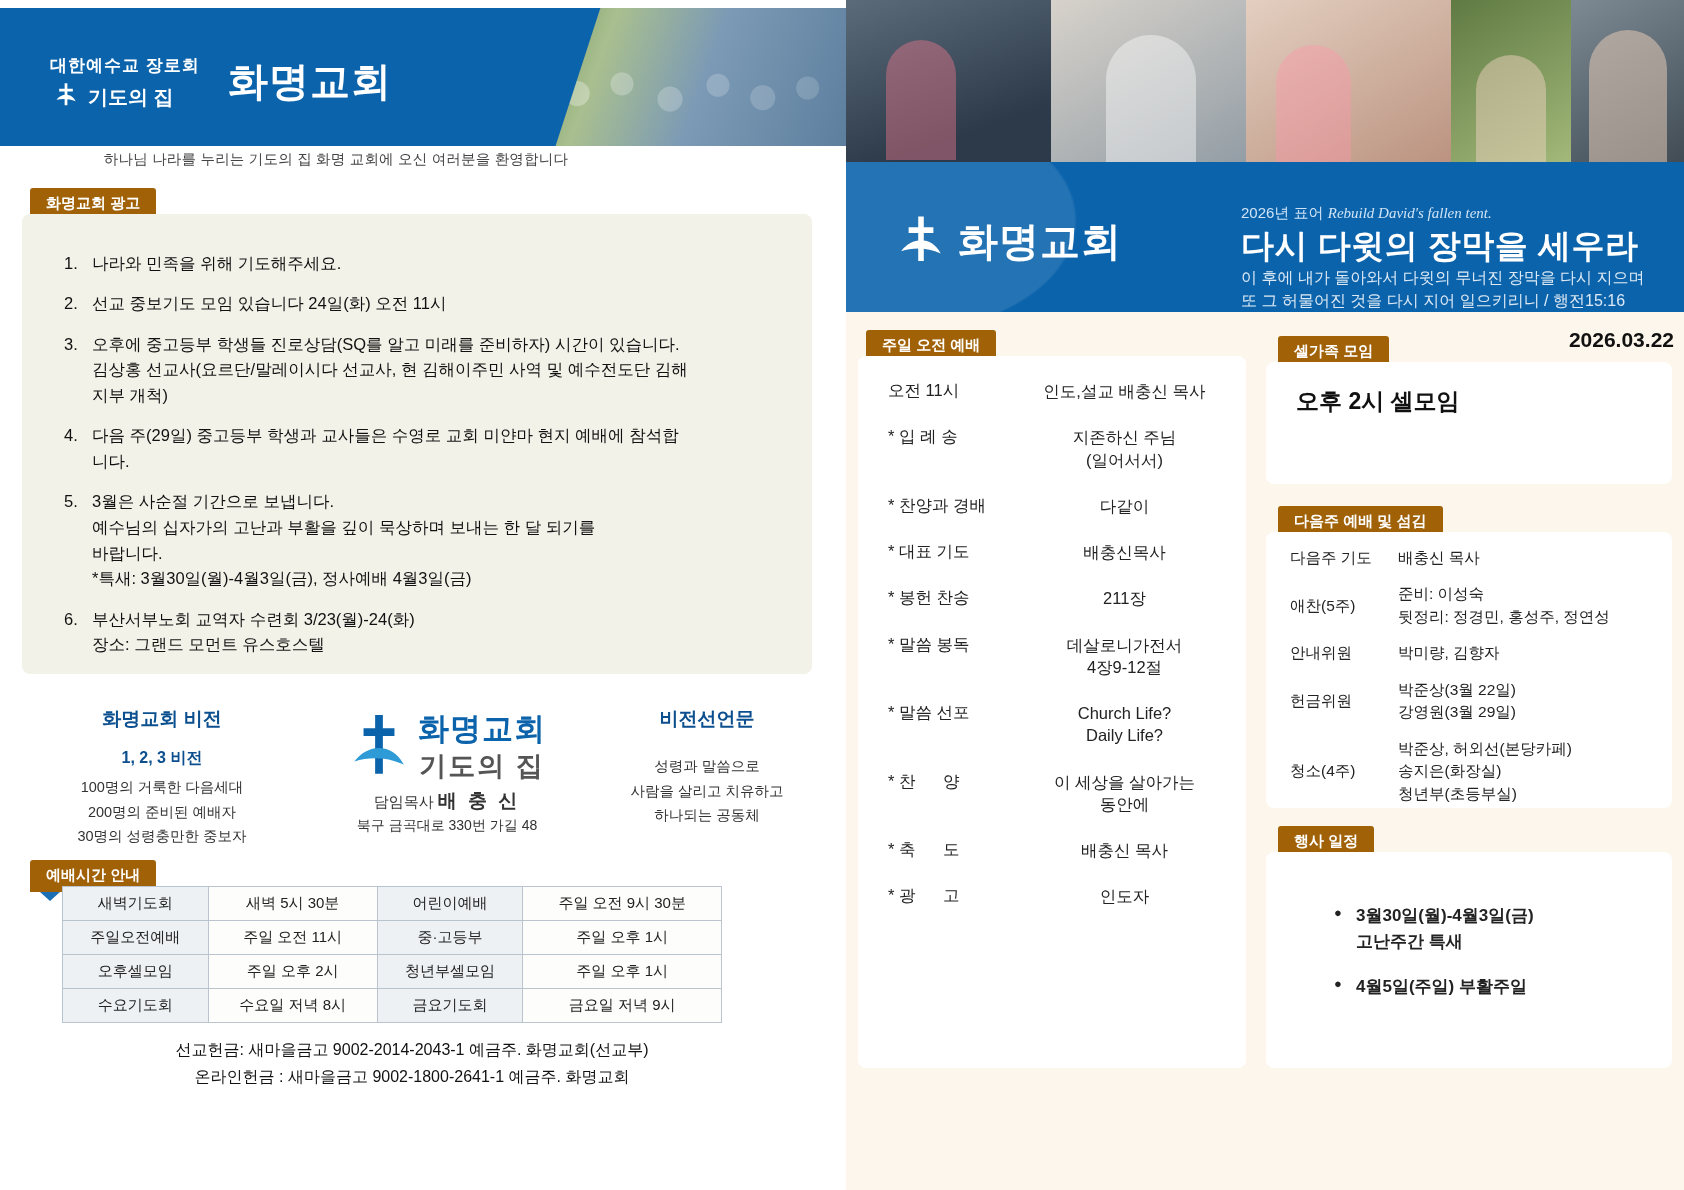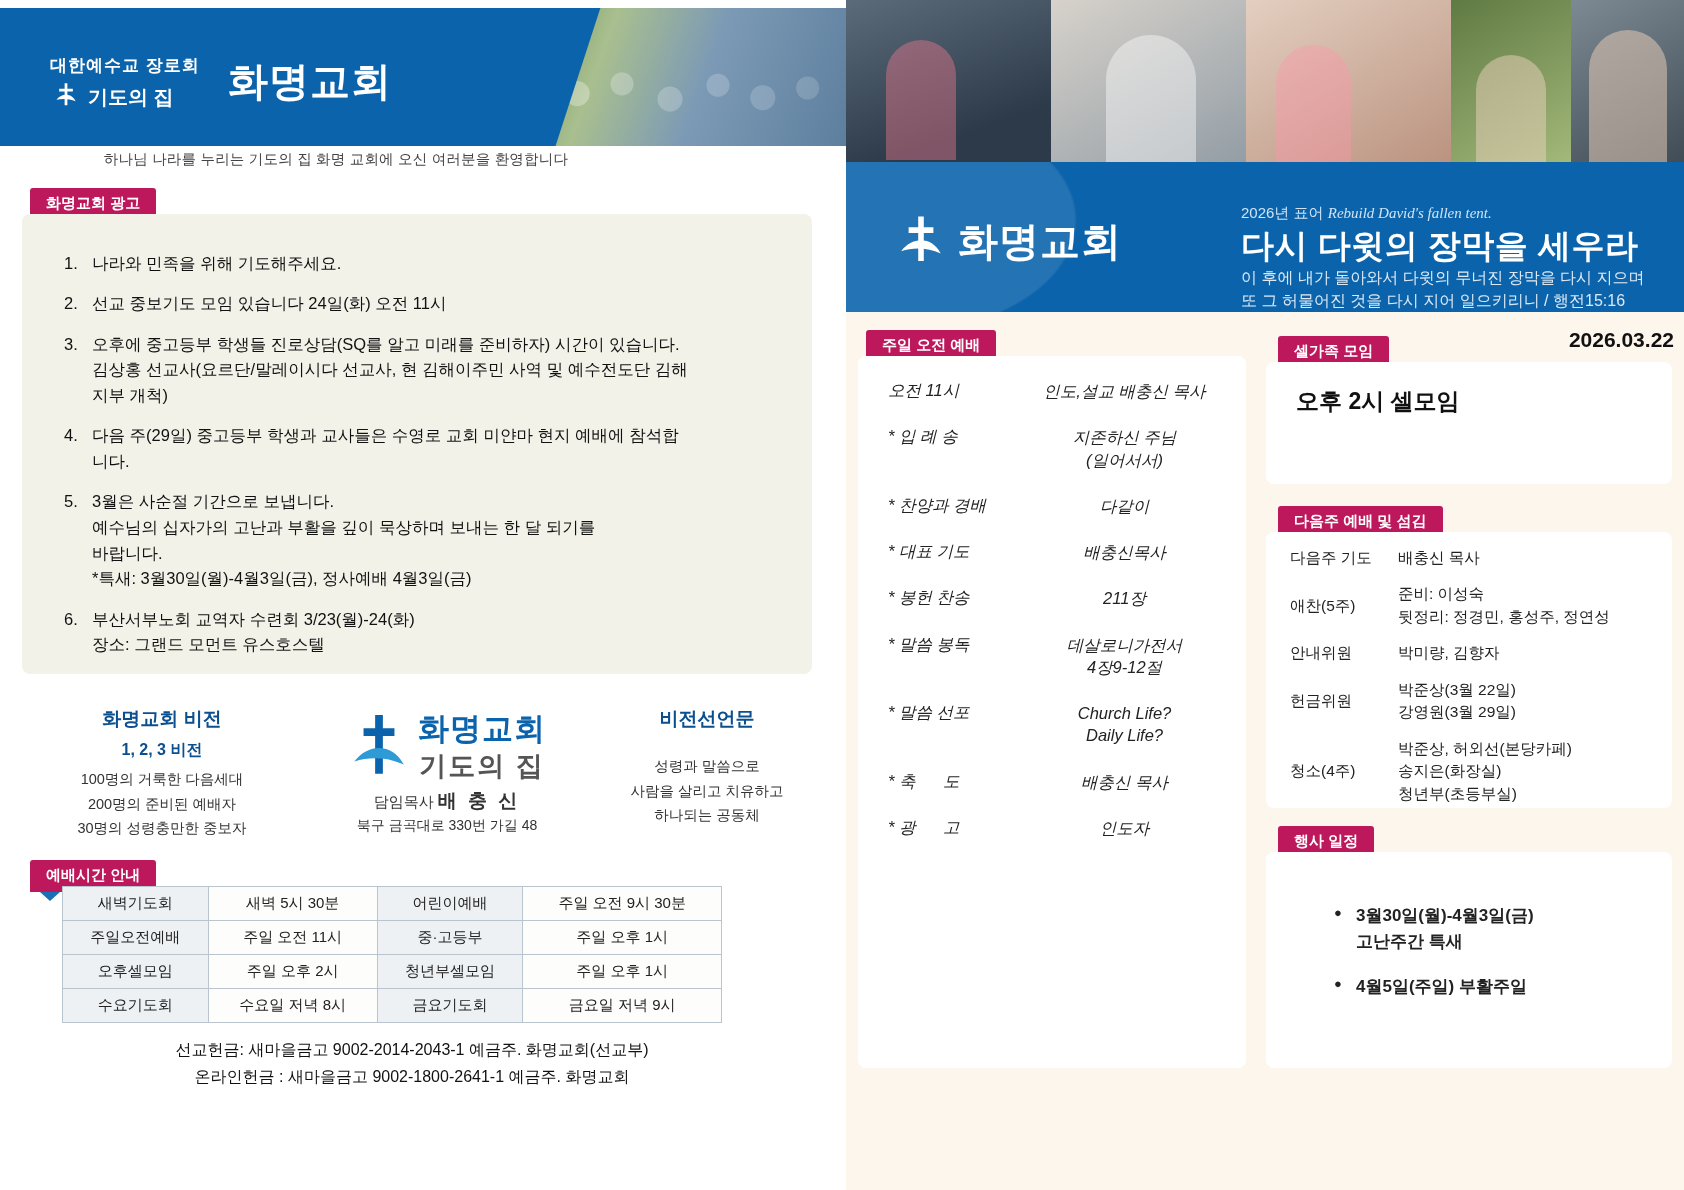--- a/index.html
+++ b/index.html
@@ -56,21 +56,21 @@
     letter-spacing:1px;
   }
   .welcome-line {
     position:absolute; left:0; top:142px; width:672px; text-align:center;
     font-size:14.5px; color:#444; letter-spacing:0.2px;
   }
 
   
   .tab {
     position:absolute;
-    background:#be185d; color:#fff; font-size:15px; font-weight:bold;
+    background:#a16207; color:#fff; font-size:15px; font-weight:bold;
     padding:6px 16px 7px 16px;
     border-radius: 3px 3px 0 0;
     white-space:nowrap;
   }
   .tab:after {
     content:""; position:absolute; left:10px; bottom:-9px;
     border-left:10px solid transparent; border-right:10px solid transparent;
     border-top:9px solid #1a6fb5;
   }
 
@@ -86,21 +86,21 @@
   }
   #ann-list li { margin-bottom:15px; list-style:none; position:relative; }
   #ann-list li .num { position:absolute; left:-28px; top:0; }
   #ann-list .sub { display:block; }
 
   
   #vision {
     position:absolute; left:22px; top:690px; width:790px; height:140px;
   }
   .vision-title { font-size:19px; font-weight:bold; color:#0b4f8f; text-align:center;}
-  .vision-sub { font-size:16px; font-weight:bold; color:#0b4f8f; text-align:center; margin-top:8px;}
+  .vision-sub { font-size:16px; font-weight:bold; color:#0b4f8f; text-align:center; margin-top:16px;}
   .vision-lines { text-align:center; font-size:14.5px; line-height:1.7; margin-top:6px; color:#333;}
   #vision-left { position:absolute; left:10px; top:8px; width:260px; }
   #vision-mid { position:absolute; left:280px; top:10px; width:290px; text-align:center;}
   #vision-right { position:absolute; left:580px; top:8px; width:210px; }
   .mid-logo-row { display:flex; align-items:center; justify-content:center; gap:8px;}
   .mid-church { font-size:31px; font-weight:bold; color:#0b63ab; letter-spacing:1px;}
   .mid-sub { font-size:27px; font-weight:bold; color:#555; letter-spacing:2px; margin-top:-2px;}
   .mid-pastor { font-size:15px; color:#333; margin-top:4px;}
   .mid-pastor b{ font-size:19px; letter-spacing:3px;}
   .mid-addr { font-size:14px; color:#333; margin-top:3px;}
@@ -157,21 +157,21 @@
   .rb-verse { position:absolute; left:395px; top:104px; color:#dce9f5; font-size:16px; line-height:1.45;}
 
   
   #svc-tab { left:20px; top:330px; }
   #svc-box {
     position:absolute; left:12px; top:356px; width:388px; height:712px;
     background:#ffffff; border-radius:8px;
   }
   #svc-table {
     position:absolute; left:20px; top:368px; width:372px;
-    font-size:16.5px; border-collapse:collapse;font-style:italic;
+    font-size:16.5px; border-collapse:collapse;
   }
   #svc-table td { padding:12px 4px; vertical-align:top; }
   #svc-table td.l { width:145px; padding-left:22px; white-space:pre; }
   #svc-table td.r { text-align:center; line-height:1.35; }
 
   #cell-tab { left:432px; top:336px; }
   #cell-date {
     position:absolute; left:628px; top:328px; width:200px; text-align:right;
     font-size:21px; font-weight:bold; color:#111;
   }
@@ -399,20 +399,24 @@
         </tr>
     <tr>
           <td class="l">* 말씀 봉독</td>
           <td class="r">데살로니가전서<br>4장9-12절</td>
         </tr>
     <tr>
           <td class="l">* 말씀 선포</td>
           <td class="r">Church Life?<br>Daily Life?</td>
         </tr>
     <tr>
+          <td class="l">* 찬      양</td>
+          <td class="r">이 세상을 살아가는<br>동안에</td>
+        </tr>
+    <tr>
           <td class="l">* 축      도</td>
           <td class="r">배충신 목사</td>
         </tr>
     <tr>
           <td class="l">* 광      고</td>
           <td class="r">인도자</td>
         </tr>
   </tbody>
     </table>
 

